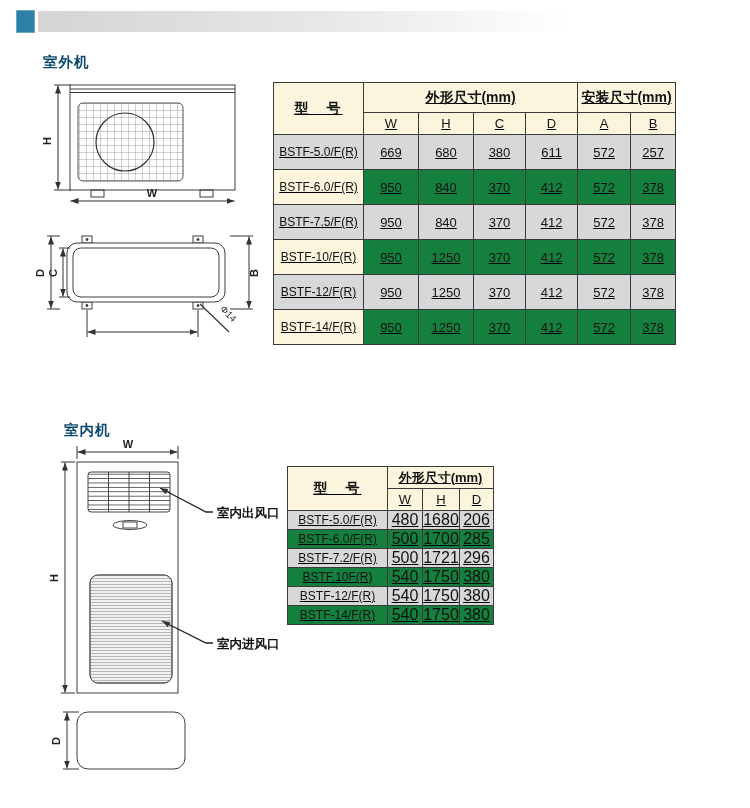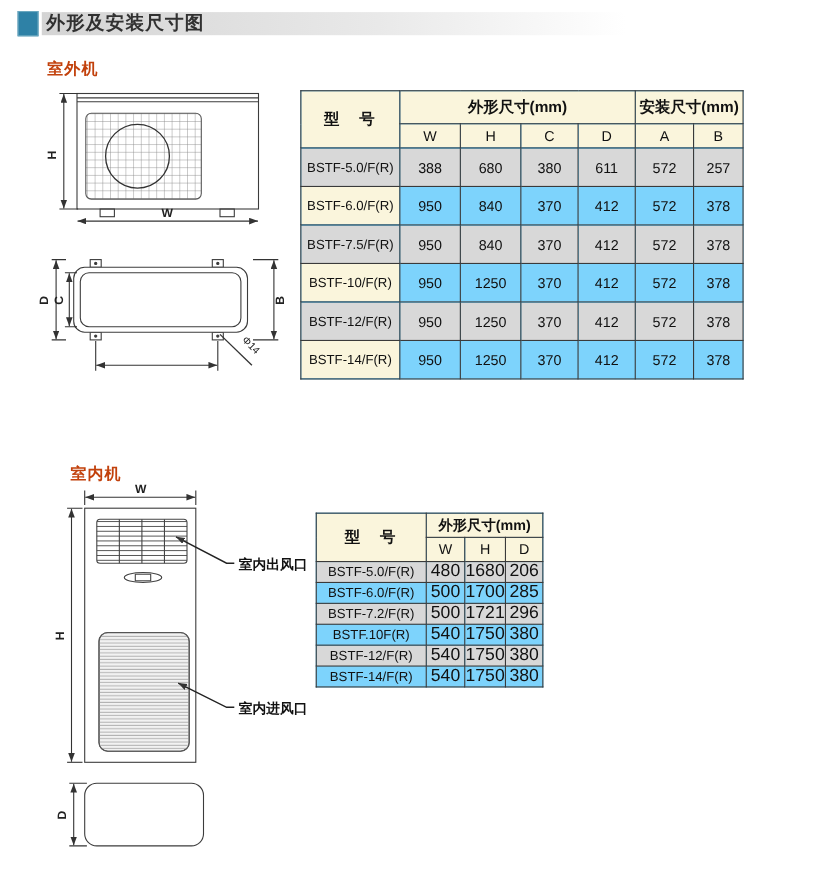--- a/index.html
+++ b/index.html
@@ -12,27 +12,27 @@
 
   
   .title-bar{position:absolute;left:14px;top:10px;width:710px;height:24px;}
   .title-square{position:absolute;left:2px;top:0;width:19px;height:23px;
         background:var(--accent);border:1px solid #6aa7bf;}
   .title-band{position:absolute;left:24px;top:1px;width:680px;height:21px;
         background:linear-gradient(to right,#d4d4d4 0%,#e9e9e9 45%,#ffffff 78%);}
   .title-text{position:absolute;left:28px;top:-1px;font-size:17px;font-weight:bold;
         color:#313131;letter-spacing:1px;line-height:24px;}
 
-  .section-label{position:absolute;font-size:14.5px;font-weight:bold;color:#c2410c;letter-spacing:1px;}
+  .section-label{position:absolute;font-size:14.5px;font-weight:bold;color:#0c4a6e;letter-spacing:1px;}
   #outdoor-label{left:43px;top:53px;}
   #indoor-label{left:64px;top:421px;}
 
   
   table.tbl{position:absolute;border-collapse:collapse;table-layout:fixed;
-        background:#7dd3fc;}
+        background:#15803d;text-decoration:underline;}
   .tbl td{border:1px solid var(--line);text-align:center;vertical-align:middle;
         padding:0;color:#111;overflow:hidden;white-space:nowrap;}
   .tbl{border:1px solid var(--line);}
   .hd{background:var(--header_bg);}
   .span-hd{font-size:14px;font-weight:bold;}
   .model-hd{font-size:14px;font-weight:bold;letter-spacing:2px;}
   .col-hd{font-size:13px;}
 
   #outdoor-table{left:273px;top:82px;width:402px;}
   #outdoor-table tr.h1{height:30px;} #outdoor-table tr.h2{height:22px;}
@@ -58,21 +58,20 @@
   .hole-label{font-size:9.5px;fill:#222;}
 </style>
 </head>
 <body>
 
 <div class="page">
 
   <div class="title-bar">
     <div class="title-band"></div>
     <div class="title-square"></div>
-    <div class="title-text">外形及安装尺寸图</div>
   </div>
 
   <div class="section-label" id="outdoor-label">室外机</div>
   <div class="section-label" id="indoor-label">室内机</div>
 
   <svg id="outdoor-drawing" width="250" height="300" viewBox="0 0 250 300">
     <defs>
       <marker id="ah" markerWidth="9" markerHeight="8" refX="8" refY="3" orient="auto-start-reverse" markerUnits="userSpaceOnUse">
         <path d="M0,0 L8,3 L0,6 z" fill="#333"></path>
       </marker>
@@ -174,21 +173,21 @@
     <tr class="h2">
       <td class="hd col-hd">W</td>
       <td class="hd col-hd">H</td>
       <td class="hd col-hd">C</td>
       <td class="hd col-hd">D</td>
       <td class="hd col-hd">A</td>
       <td class="hd col-hd">B</td>
     </tr>
     <tr class="dr g">
       <td class="m">BSTF-5.0/F(R)</td>
-      <td class="val">388</td>
+      <td class="val">669</td>
       <td class="val">680</td>
       <td class="val">380</td>
       <td class="val">611</td>
       <td class="val">572</td>
       <td class="val">257</td>
     </tr>
     <tr class="dr">
       <td class="m">BSTF-6.0/F(R)</td>
       <td class="val">950</td>
       <td class="val">840</td>

